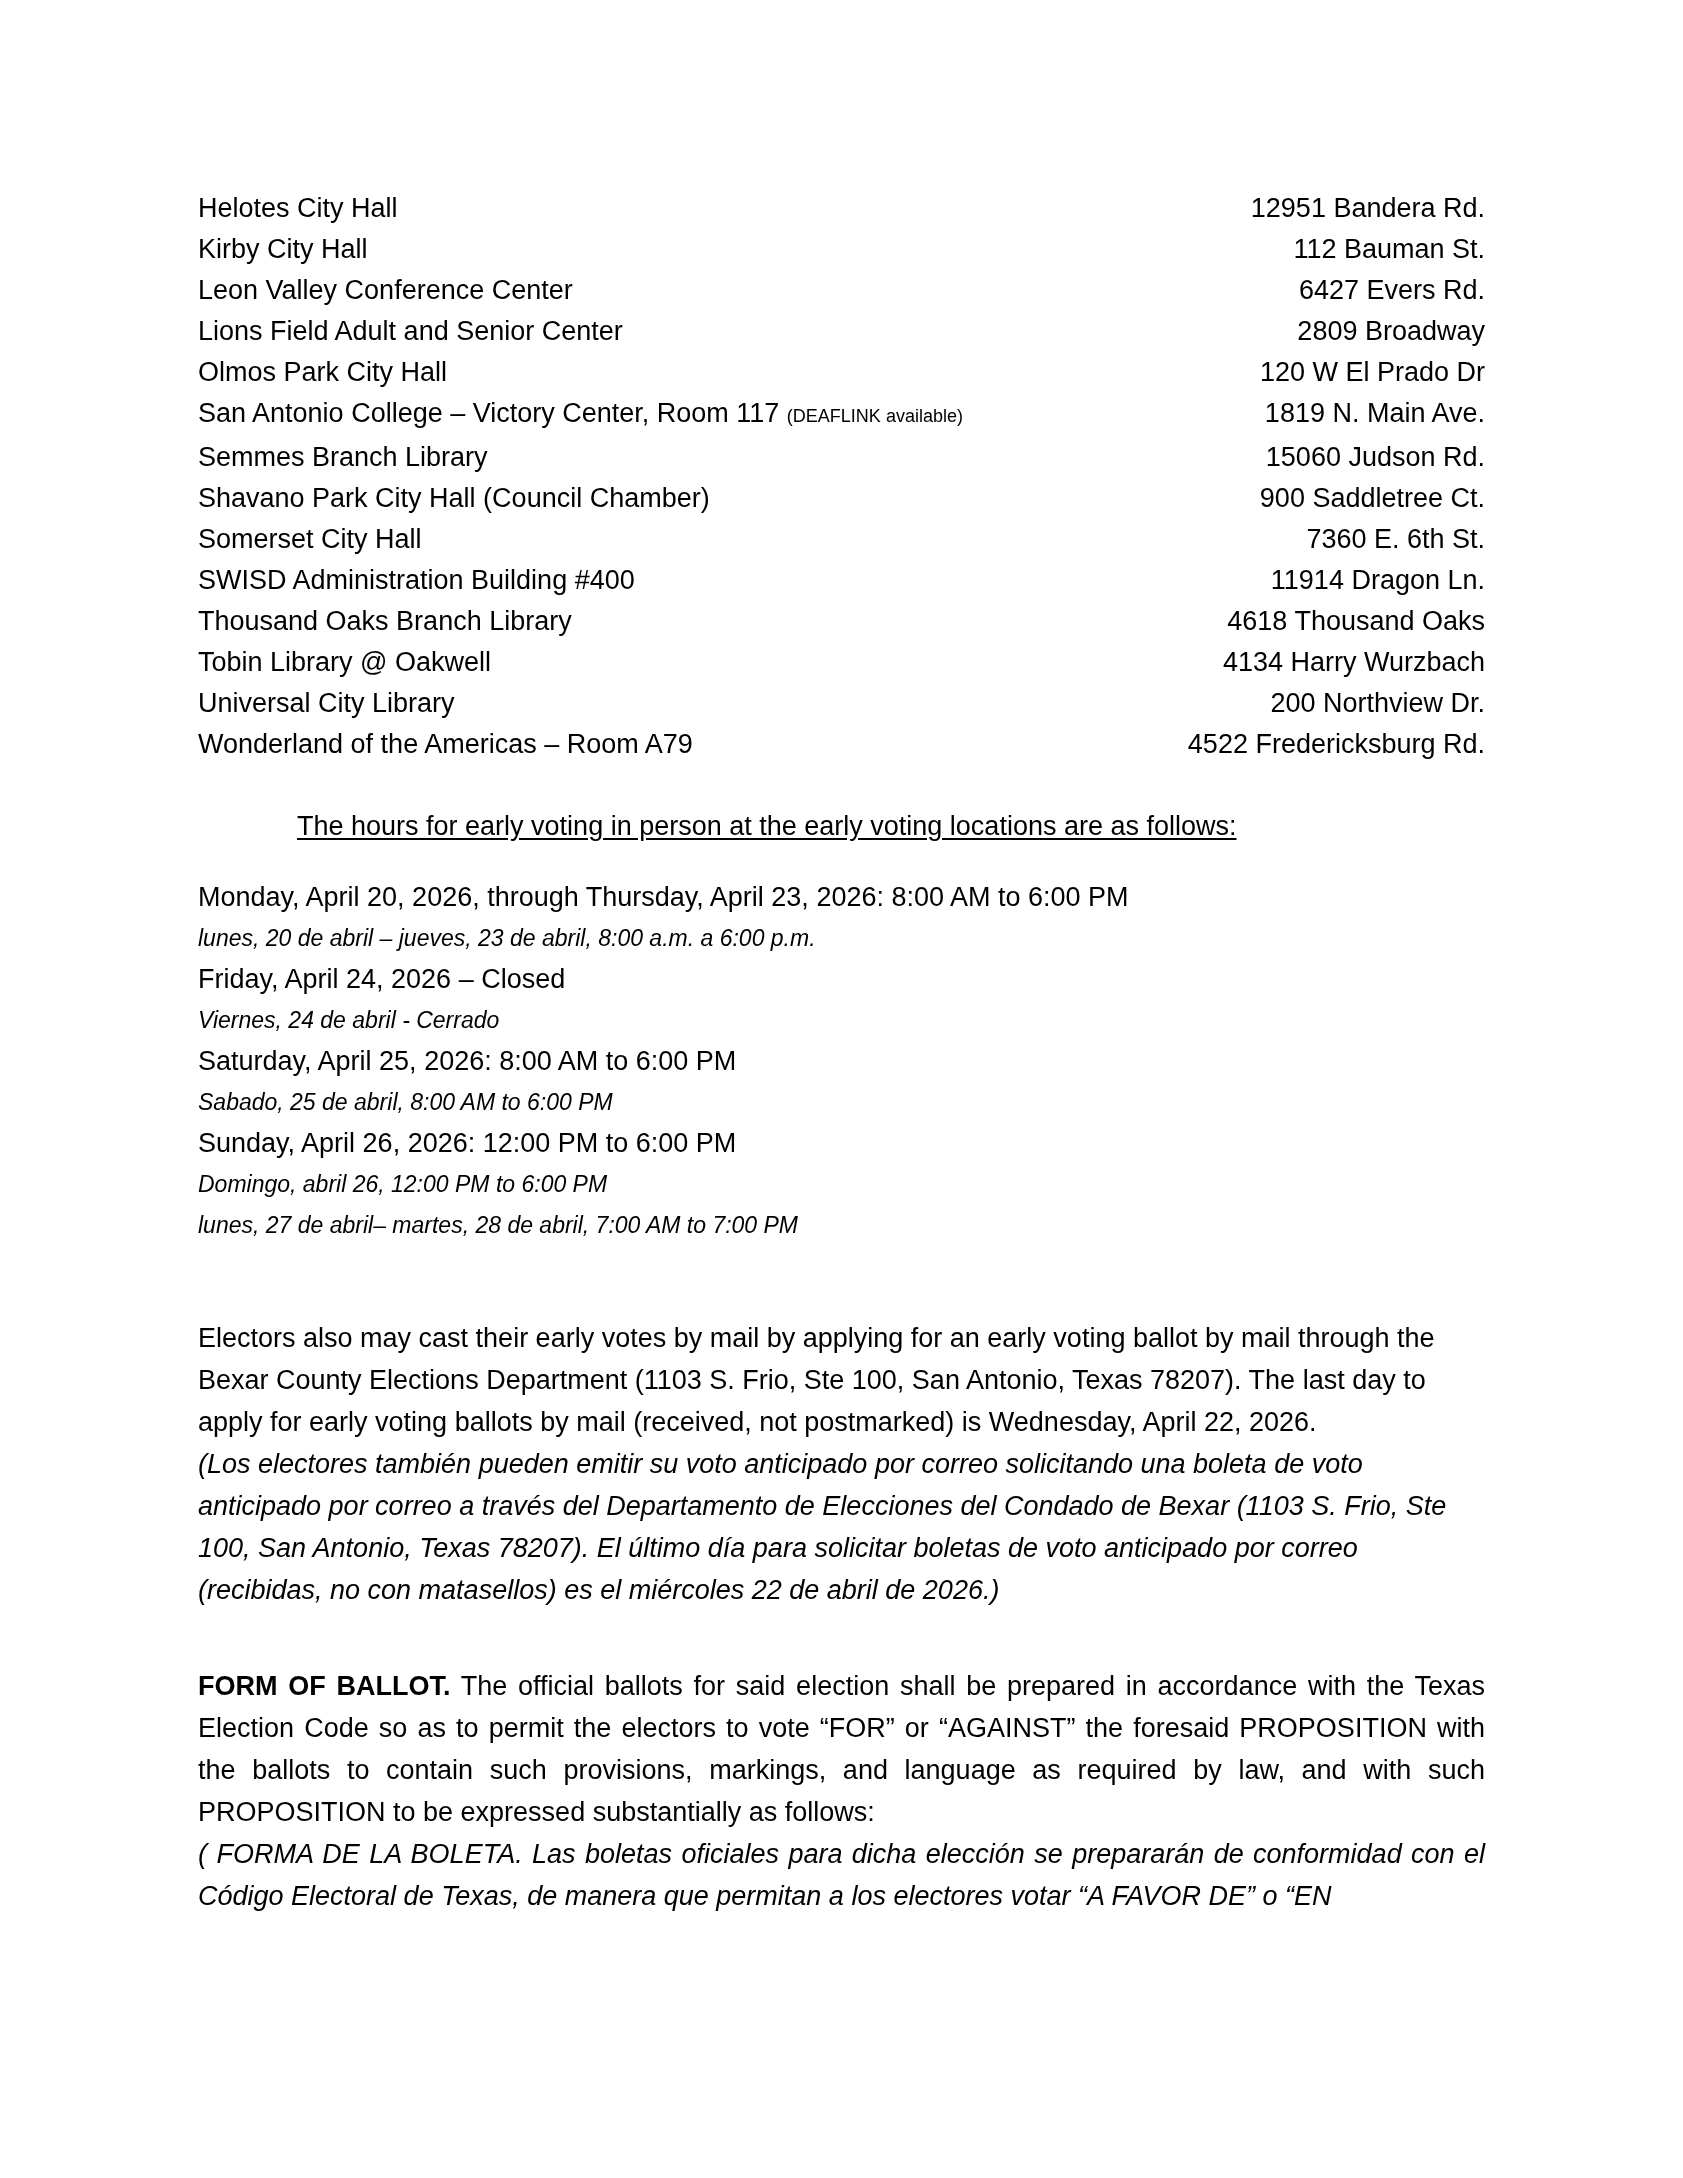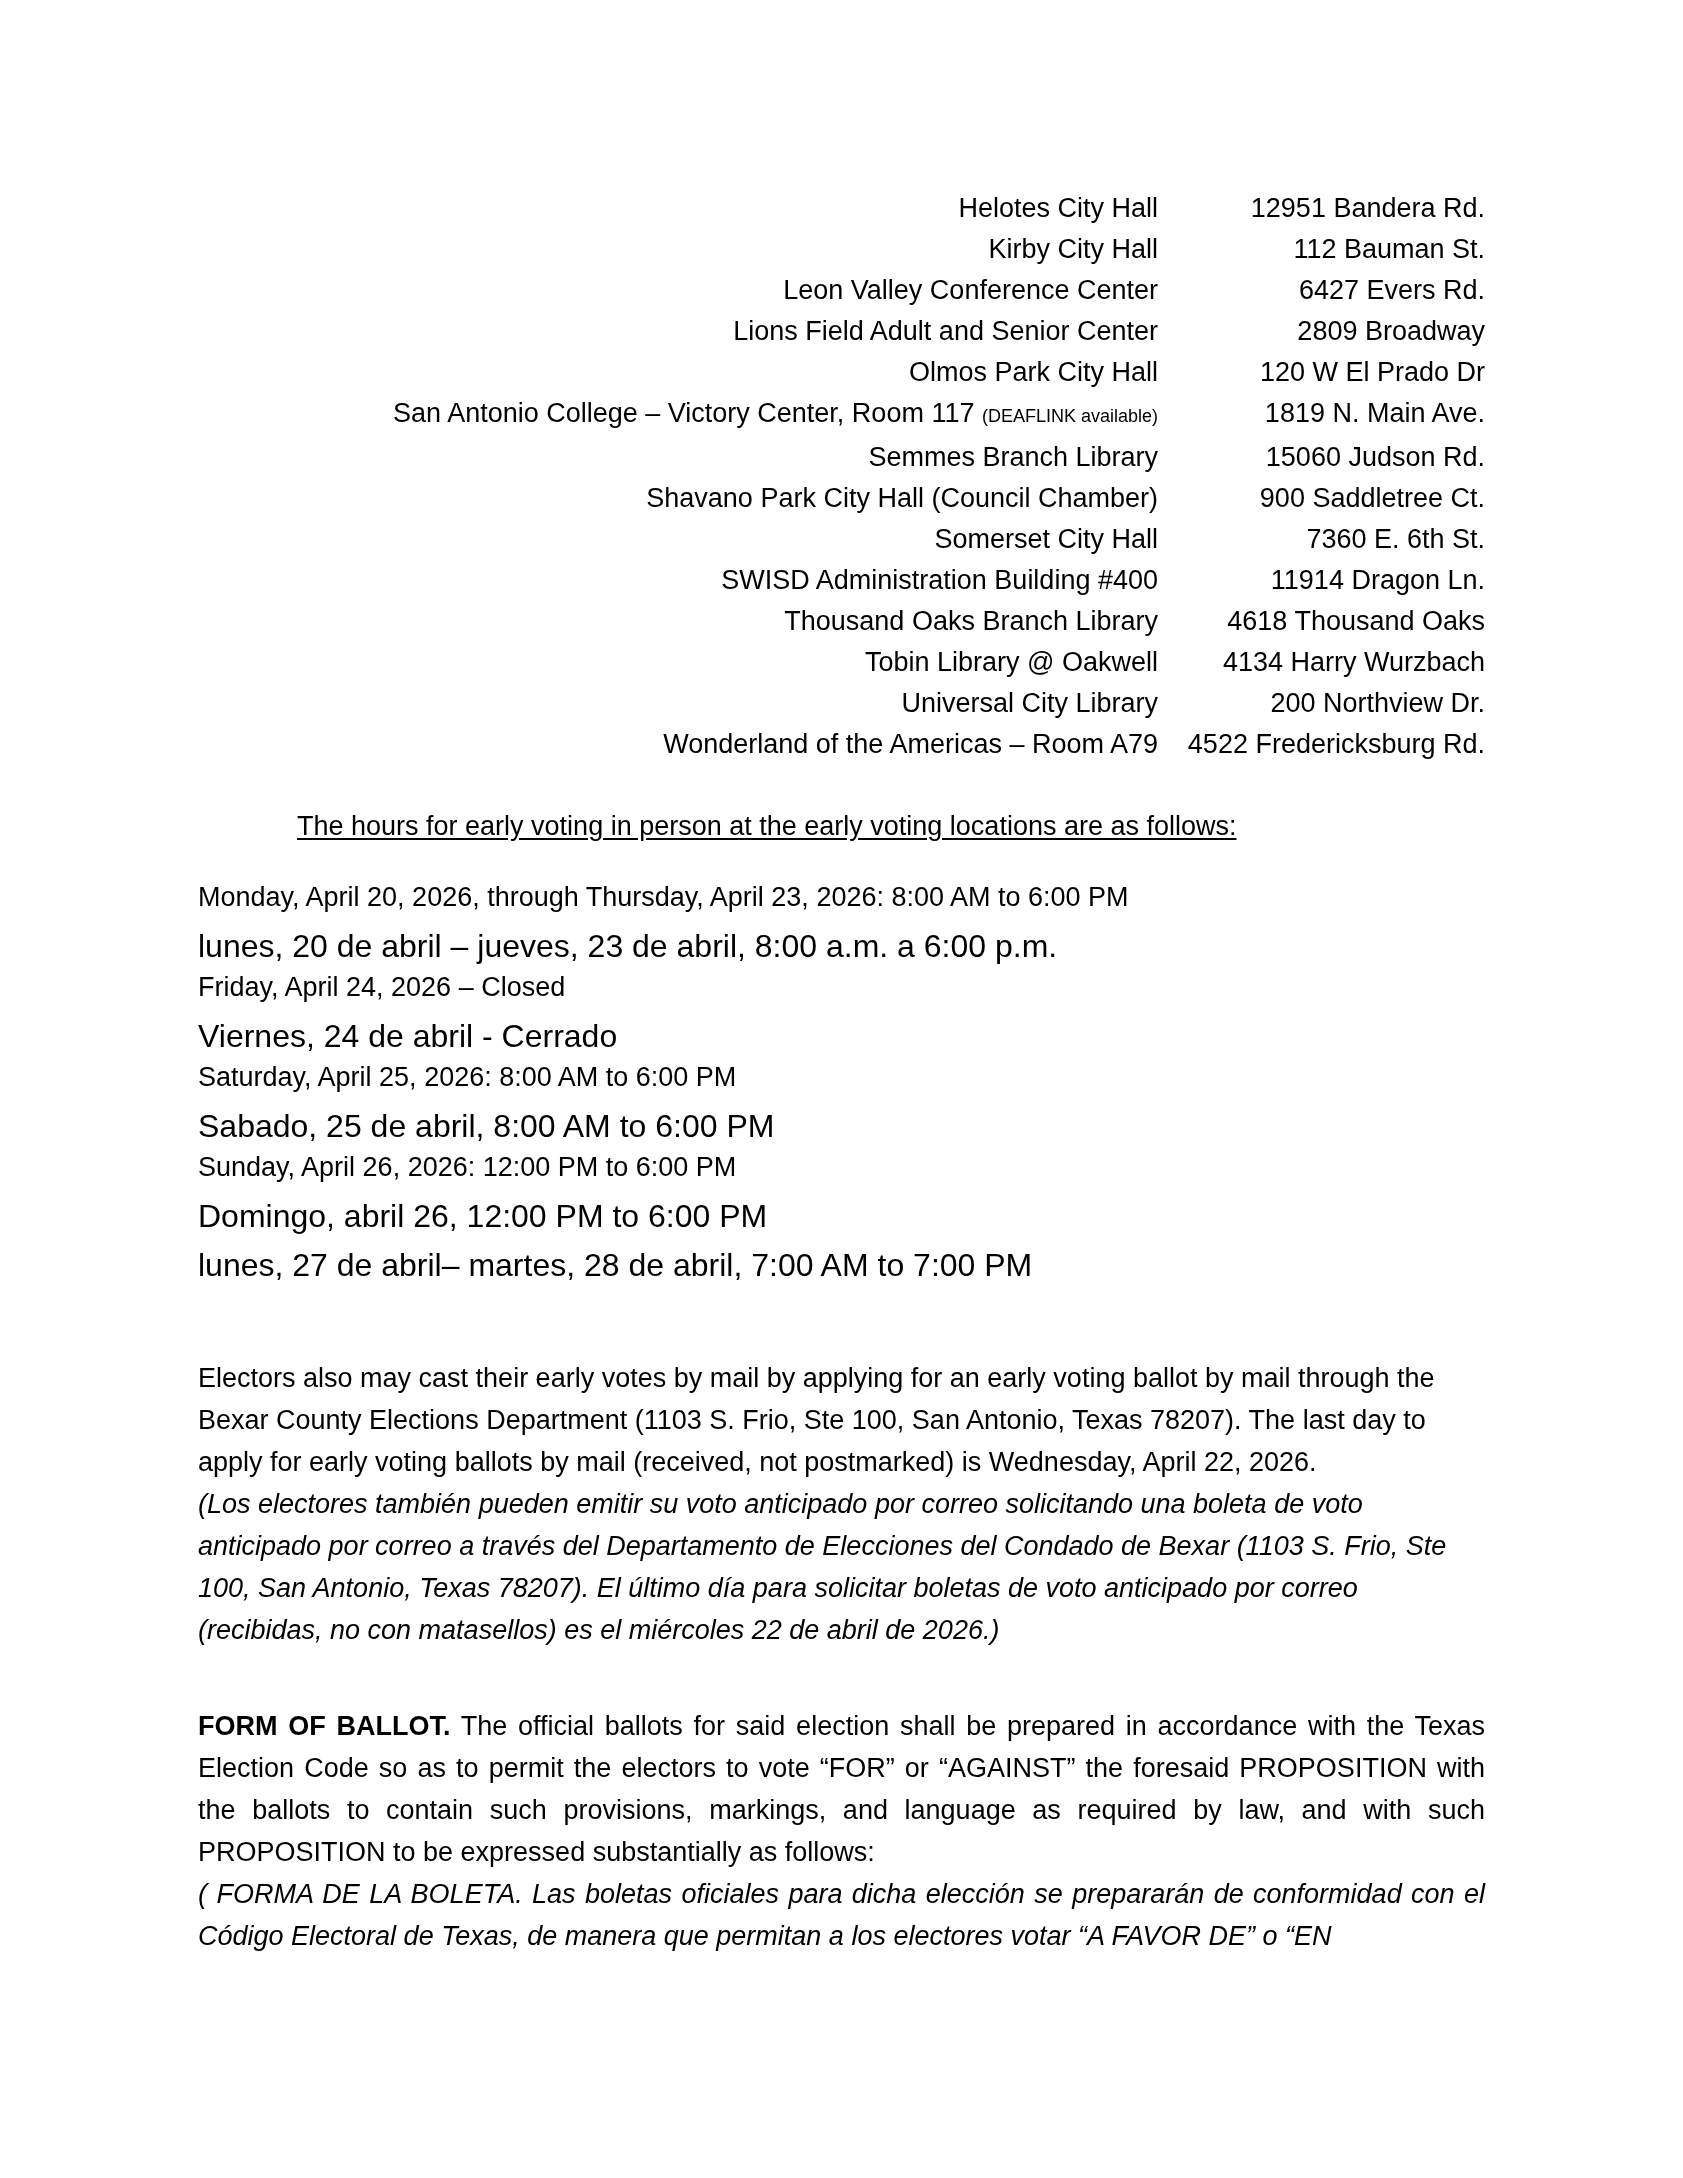--- a/index.html
+++ b/index.html
@@ -29,21 +29,21 @@
     border-collapse: collapse;
     table-layout: fixed;
   }
   .locations td {
     padding: 0;
     font-size: 27px;
     line-height: 41px;
     vertical-align: baseline;
     white-space: nowrap;
   }
-  .loc-name { text-align: right; }
+  .loc-name { text-align: left; }
   .loc-addr { text-align: right; width: 327px; }
   .note-small { font-size: 18px; }
 
   
   .hours-heading {
     margin-top: 41px;
     font-size: 27px;
     line-height: 41px;
     text-indent: 99px;
     text-decoration: underline;
@@ -61,24 +61,24 @@
   
   .schedule {
     margin-top: 30px;
   }
   .sched-en {
     font-size: 27px;
     line-height: 41px;
     white-space: nowrap;
   }
   .sched-es {
-    font-size: 32px;
+    font-size: 23px;
     line-height: 41px;
+    font-style: italic;
     white-space: nowrap;
-    margin-top: 8px;
   }
 
   
   .para-block { margin-top: 71px; }
   .para-en {
     font-size: 27px;
     line-height: 42px;
     text-align: justify;
   }
   .para-es {

